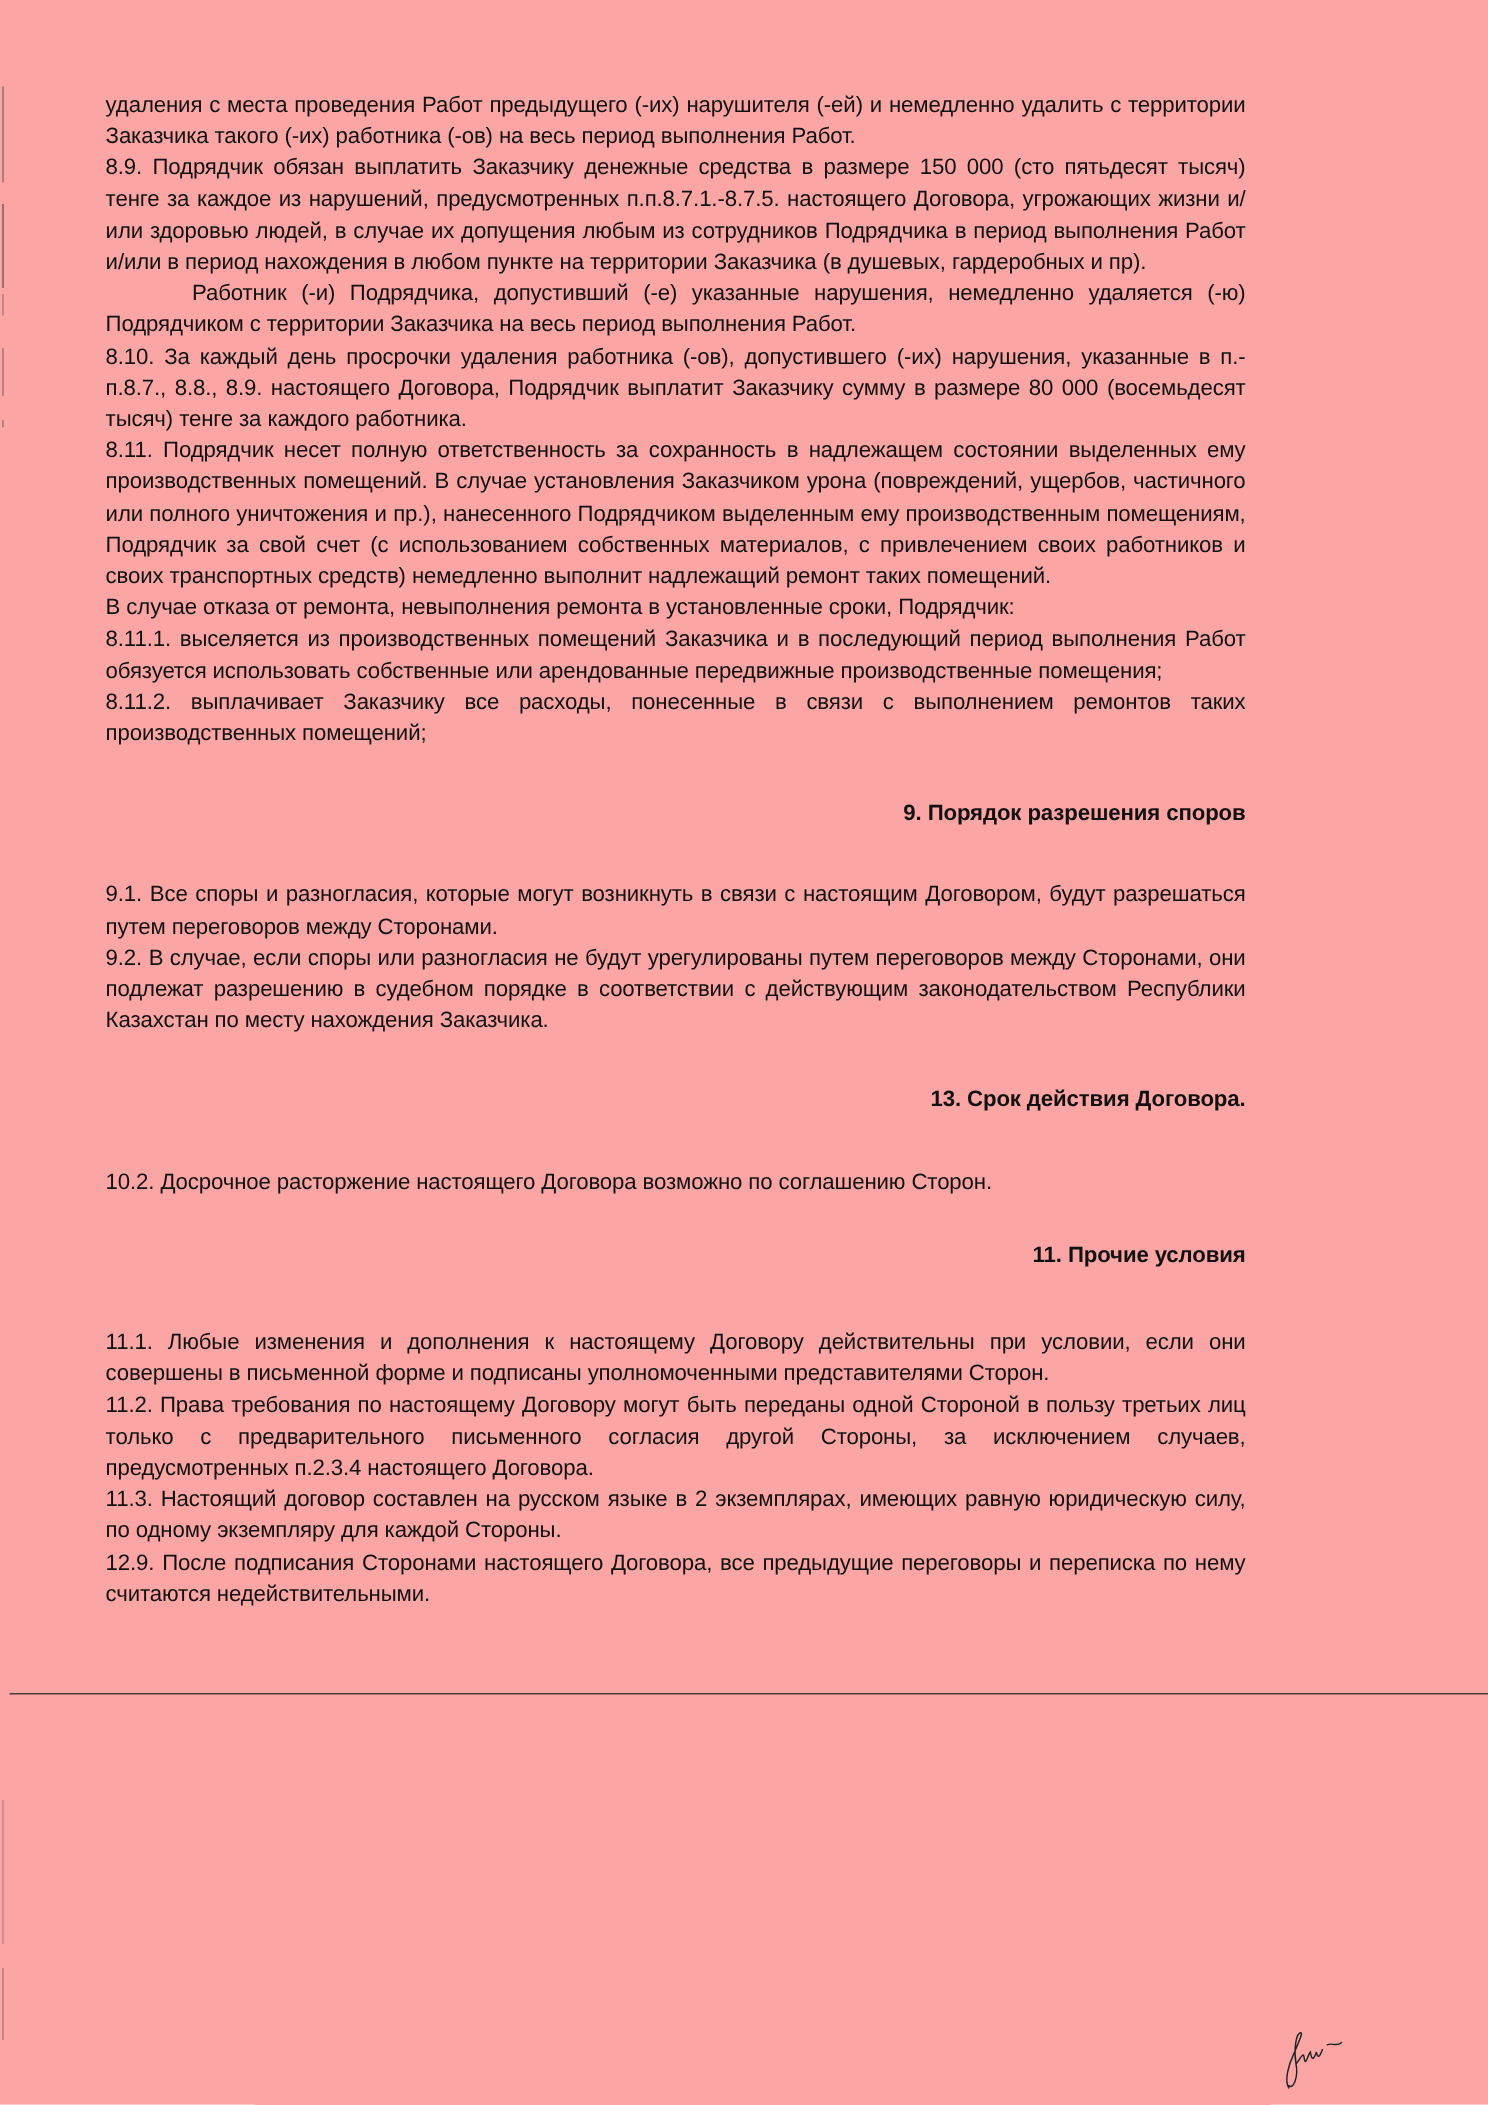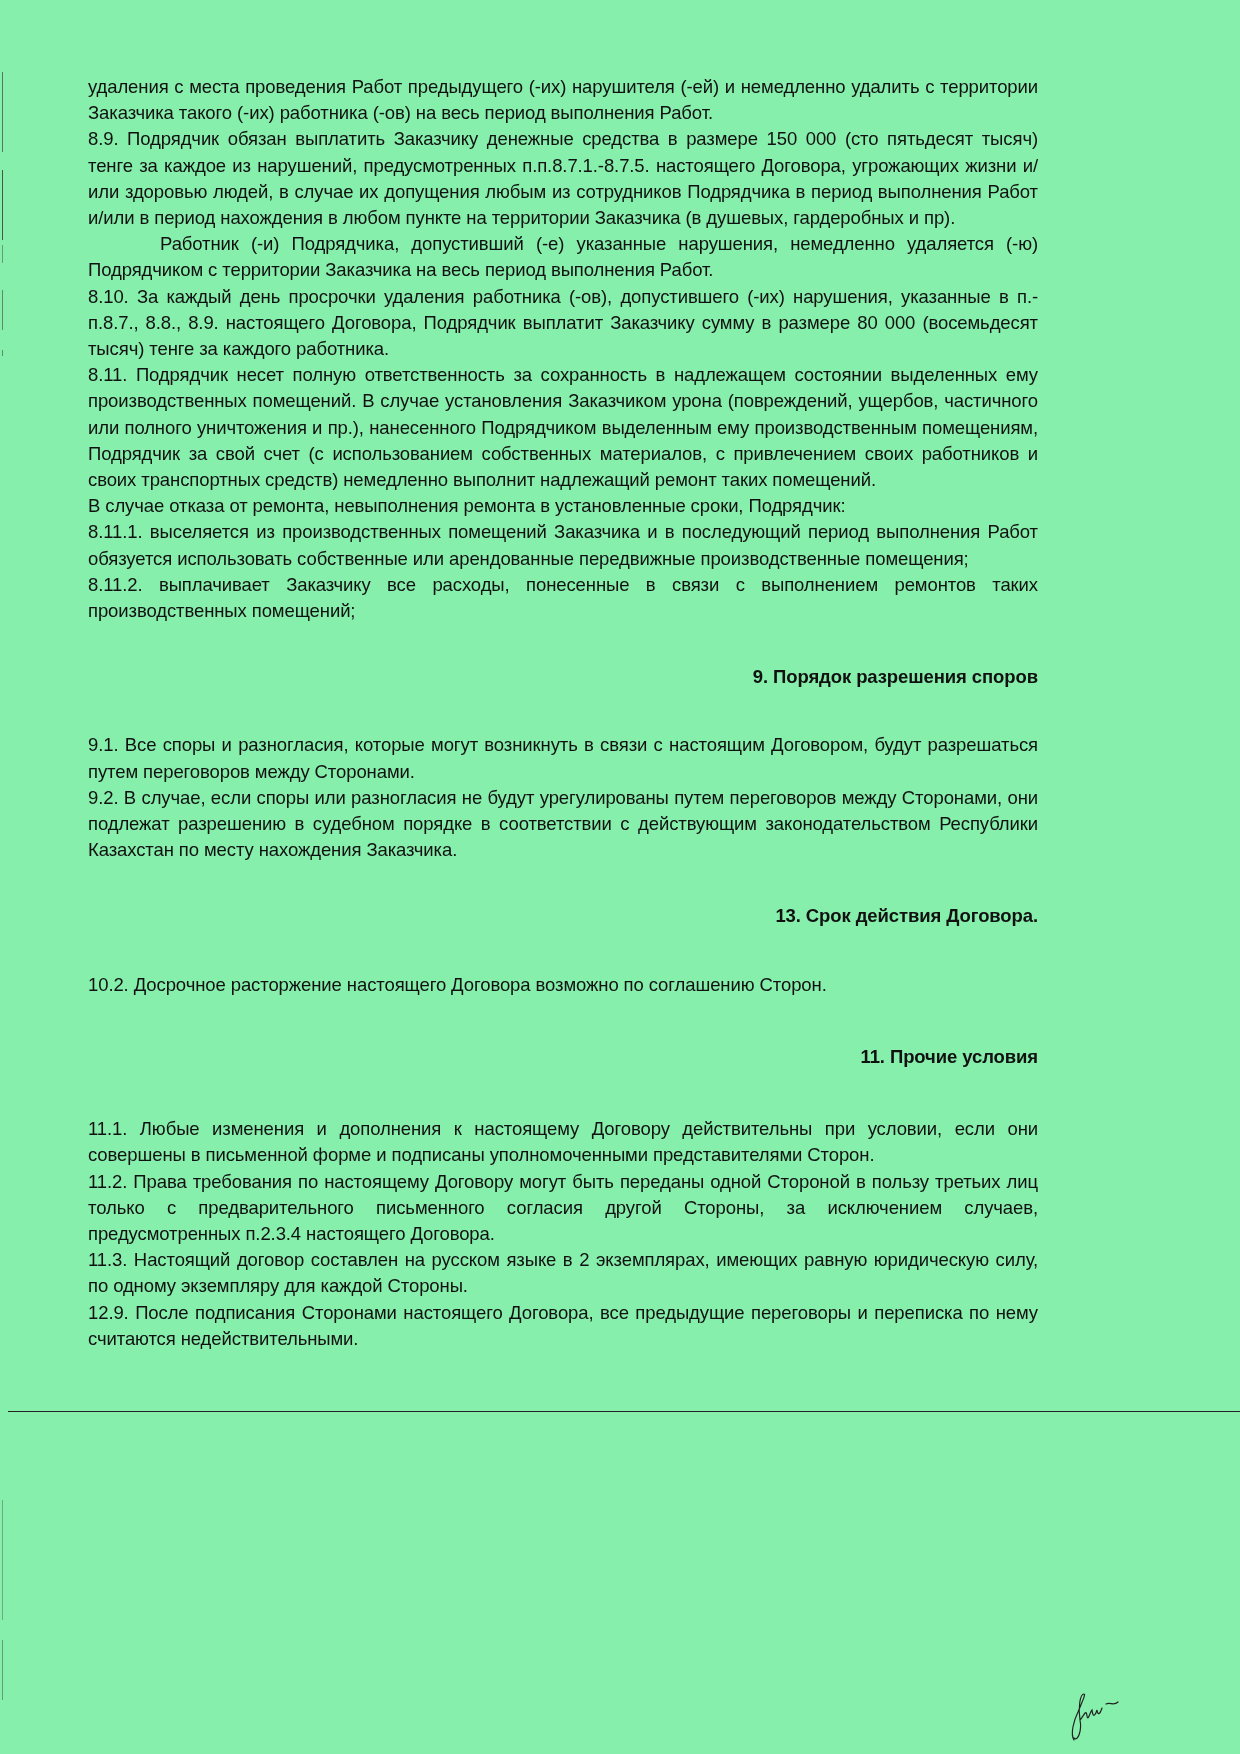--- a/index.html
+++ b/index.html
@@ -1,24 +1,24 @@
 <!DOCTYPE html>
 <html><head>
 <meta charset="utf-8">
 <style>
   html, body { margin:0; padding:0; background:#fff; }
   body { width:1240px; height:1754px; position:relative; overflow:hidden; font-family:"Liberation Sans", sans-serif; color:#111; }
-  .page { position:absolute; left:0; top:0; width:1240px; height:1754px; background:#86efac; }
+  .page { position:absolute; left:0; top:0; width:1240px; height:1754px; background:#fca5a5; }
   .text { position:absolute; left:88px; top:74px; width:950px; font-size:18.5px; line-height:26.2px; letter-spacing:-0.1px; }
   .p { margin:0; text-align:justify; }
   .p.indent { text-indent:72px; }
   .heading { text-align:right; font-weight:bold; font-size:18.5px; margin:0; }
   .h9 { margin-top:40px; margin-bottom:42px; padding-left:60px; }
   .h10 { margin-top:40px; margin-bottom:42px; padding-left:60px; }
-  .h11 { margin-top:46px; margin-bottom:46px; padding-left:60px; }
+  .h11 { margin-top:35px; margin-bottom:46px; padding-left:60px; }
   .rule { position:absolute; left:8px; top:1411px; width:1232px; height:1px; background:#222; }
   .margin-marks { position:absolute; left:2px; top:60px; width:3px; height:1440px; }
   .mark { position:absolute; left:0; width:1px; background:#444; }
   .signature { position:absolute; left:1060px; top:1690px; width:70px; height:56px; }
 </style>
 </head>
 <body>
 
 <div class="page">
 

